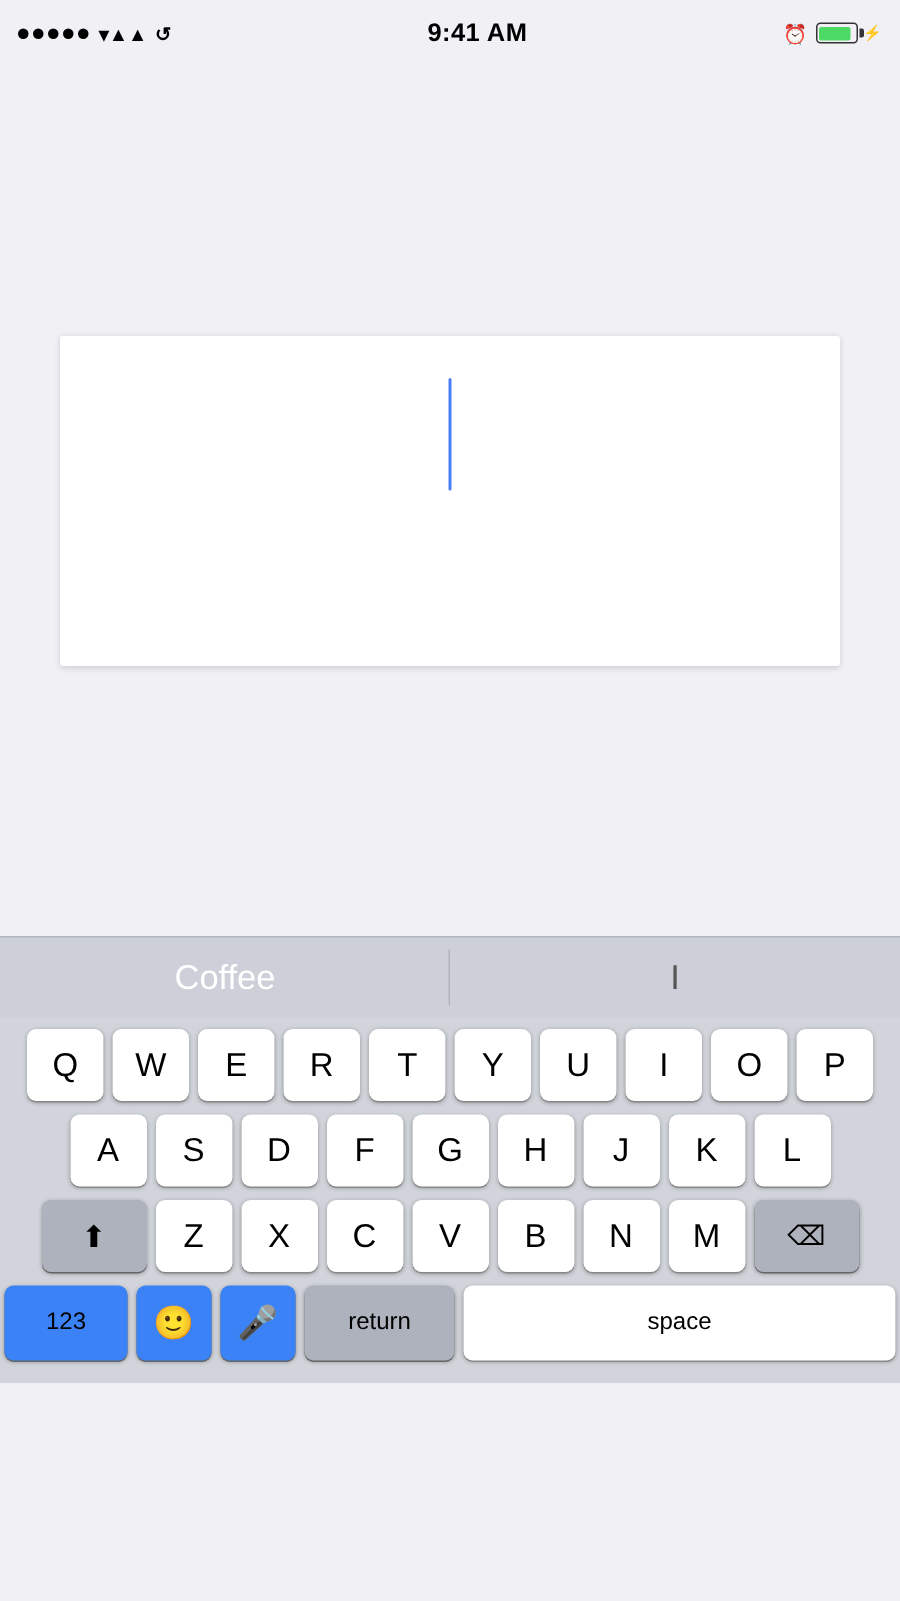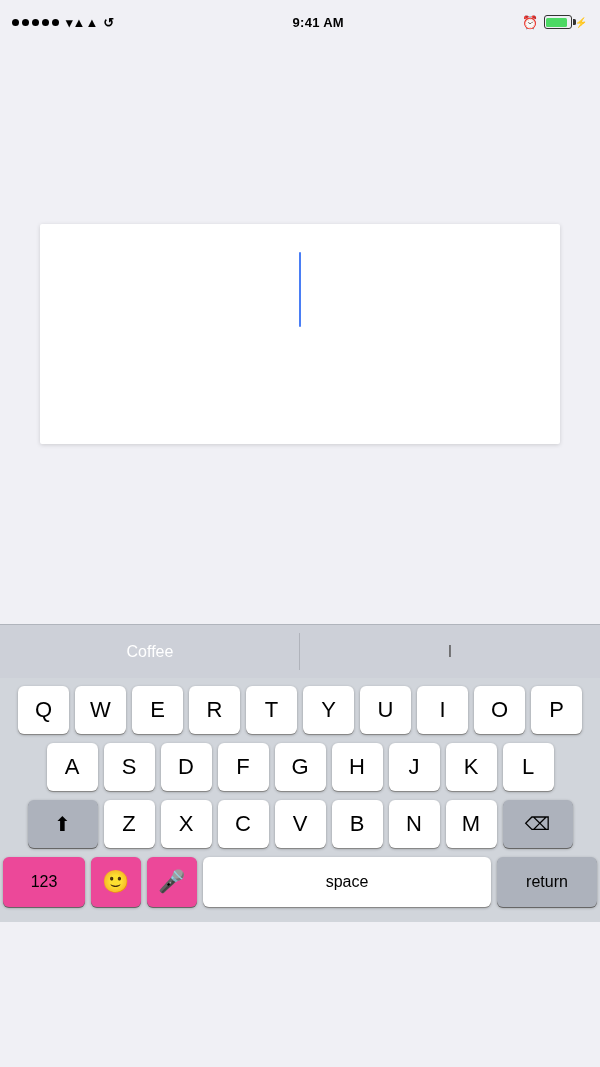--- a/index.html
+++ b/index.html
@@ -42,21 +42,21 @@
       background: #000;
     }
     .wifi-icon {
       font-size: 13px;
       margin-left: 2px;
     }
     .sync-icon {
       font-size: 13px;
     }
     .status-center {
-      font-size: 13px;
+      font-size: 17px;
       font-weight: 600;
       letter-spacing: 0.3px;
     }
     .status-right {
       display: flex;
       align-items: center;
       gap: 5px;
     }
     .alarm-icon {
       font-size: 13px;
@@ -141,21 +141,21 @@
       align-items: center;
       border-top: 1px solid #b0b4bc;
     }
 
     .autocomplete-item {
       flex: 1;
       height: 100%;
       display: flex;
       align-items: center;
       justify-content: center;
-      font-size: 16px;
+      font-size: 23px;
       color: #fff;
       cursor: pointer;
       position: relative;
     }
 
     .autocomplete-item:not(:last-child)::after {
       content: '';
       position: absolute;
       right: 0;
       top: 15%;
@@ -205,21 +205,21 @@
 
     
     .key-dark {
       background: #adb2bc;
       color: #000;
       box-shadow: 0 1px 0 #666, 0 1px 3px rgba(0,0,0,0.3);
     }
 
     
     .key-bottom {
-      background: #ec4899;
+      background: #3b82f6;
       height: 50px;
       font-size: 16px;
       border-radius: 6px;
       display: flex;
       align-items: center;
       justify-content: center;
       cursor: pointer;
       box-shadow: 0 1px 0 #666, 0 1px 3px rgba(0,0,0,0.3);
       user-select: none;
       color: #000;
@@ -358,20 +358,20 @@
   <div class="keyboard-row">
     <div class="key-bottom key-123">
       <span>123</span>
     </div>
     <div class="key-bottom key-emoji">
       <span style="font-size:22px;">🙂</span>
     </div>
     <div class="key-bottom key-mic">
       <span style="font-size:22px;">🎤</span>
     </div>
+    <div class="key-bottom key-return">
+      <span>return</span>
+    </div>
     <div class="key-bottom key-space">
       <span>space</span>
     </div>
-    <div class="key-bottom key-return">
-      <span>return</span>
-    </div>
   </div>
 </div>
 
 </body></html>

